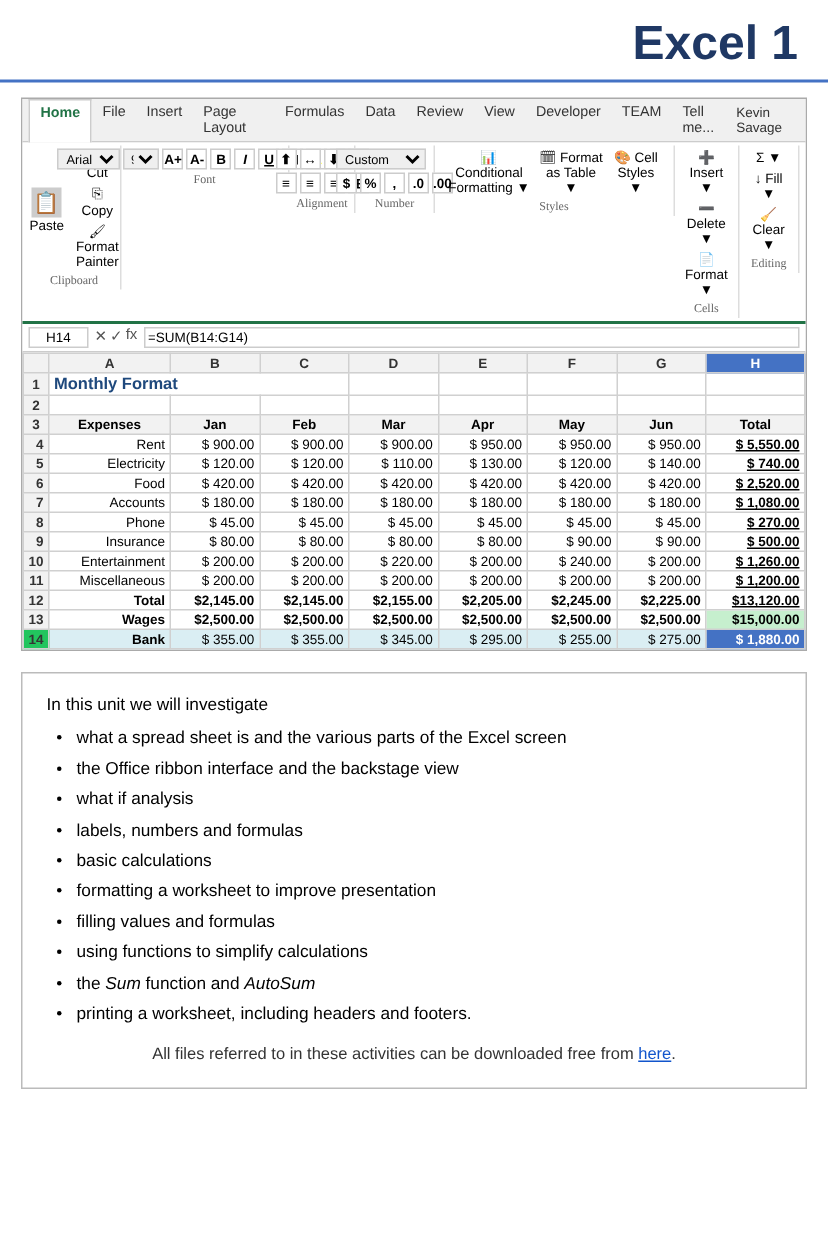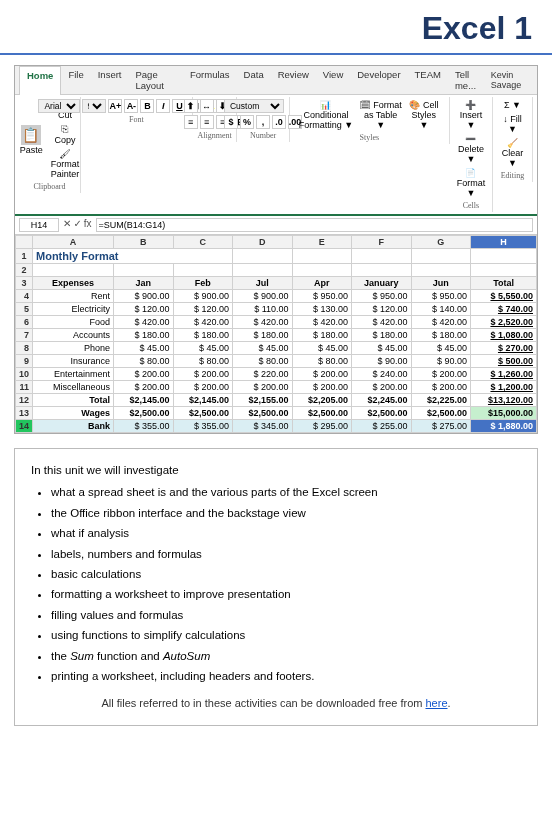--- a/index.html
+++ b/index.html
@@ -464,23 +464,23 @@
             <td></td>
         <td></td>
             <td></td>
       </tr>
 
       <tr class="header-row">
         <td class="row-header">3</td>
         <td>Expenses</td>
         <td>Jan</td>
         <td>Feb</td>
-        <td>Jul</td>
+        <td>Mar</td>
         <td>Apr</td>
-        <td>January</td>
+        <td>May</td>
         <td>Jun</td>
         <td>Total</td>
       </tr>
 
       <tr class="data-row">
         <td class="row-header">4</td>
         <td class="label-cell">Rent</td>
         <td>$ 900.00</td>
         <td>$ 900.00</td>
         <td>$ 900.00</td>

